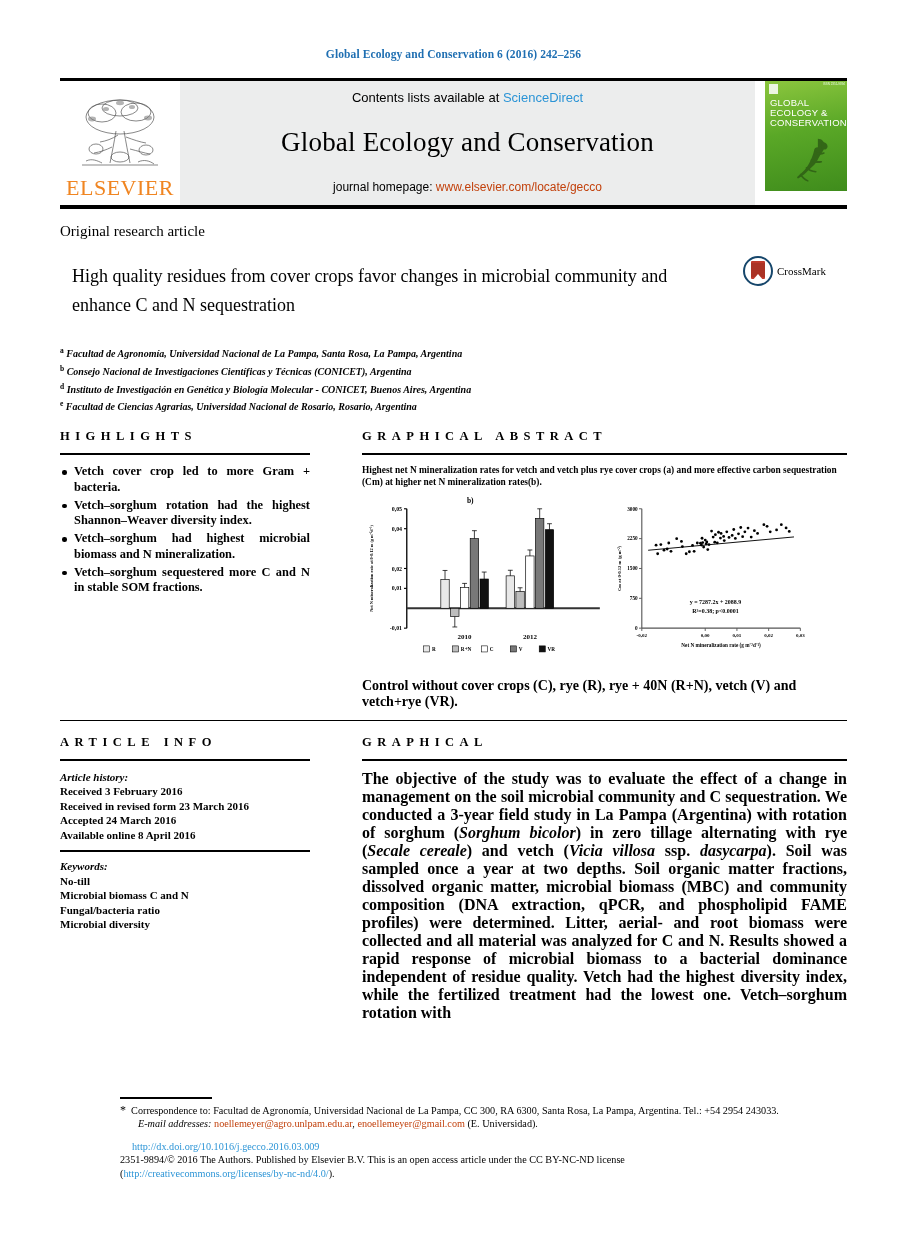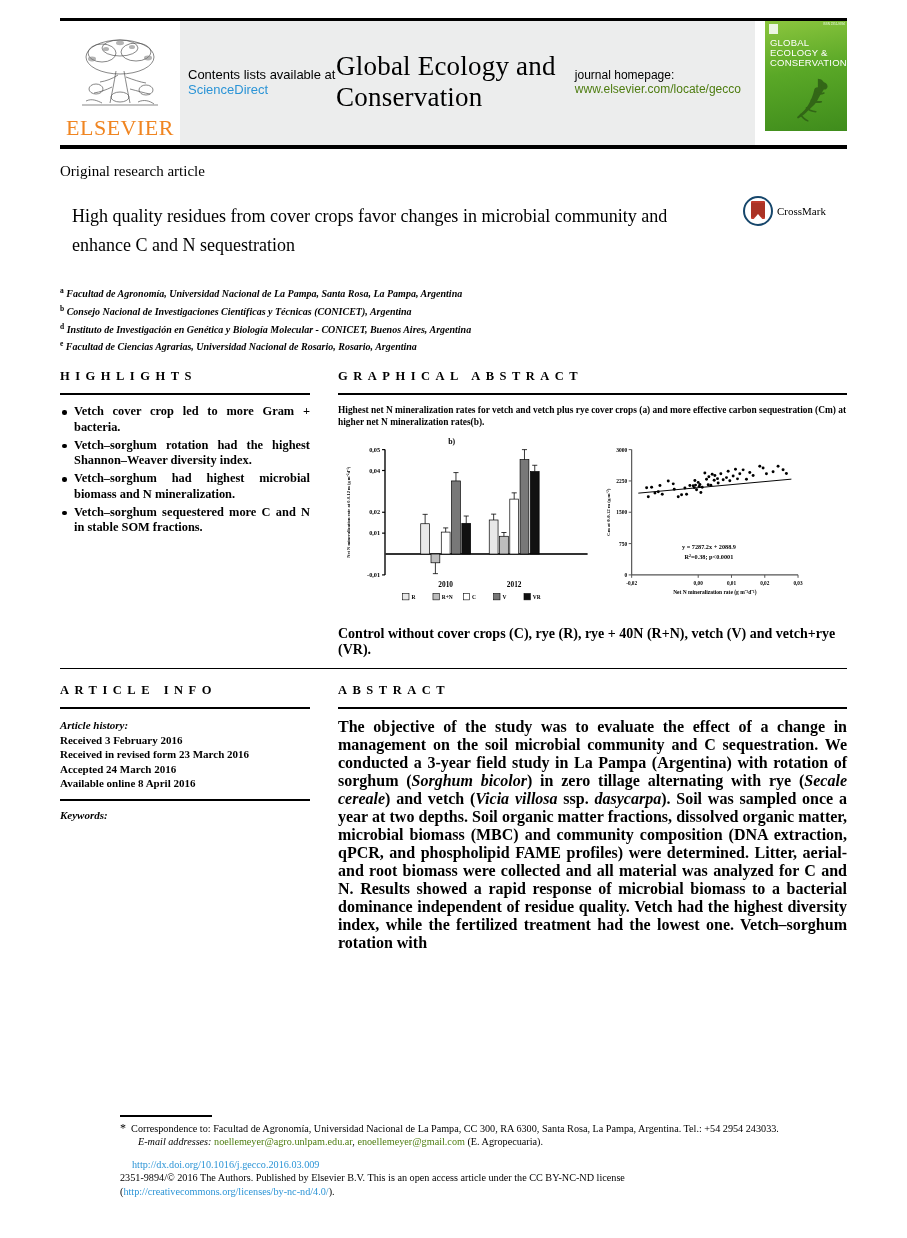--- a/index.html
+++ b/index.html
@@ -37,28 +37,28 @@
     padding-bottom:6px;
   }
   .els-tree { width:96px; height:80px; }
   .els-word {
     color:#f08521; font-family:"Liberation Serif", serif;
     font-size:22px; letter-spacing:0.5px; line-height:1;
     margin-top:2px;
   }
   .mast-center {
     flex:1 1 auto; background:#eceded;
-    display:flex; flex-direction:row; align-items:center; justify-content:space-between;
+    display:flex; flex-direction:column; align-items:center; justify-content:space-between;
     padding:9px 8px 11px 8px;
   }
   .contents-line { font-family:"Liberation Sans", sans-serif; font-size:13px; }
   .contents-line .sd { color:#2b94d6; }
   .journal-name { font-size:27px; letter-spacing:0.2px; }
   .homepage { font-family:"Liberation Sans", sans-serif; font-size:12px; }
-  .homepage a, .link { color:#4d7c0f; text-decoration:none; }
+  .homepage a, .link { color:#c2410c; text-decoration:none; }
   .cover-col { width:92px; flex:0 0 92px; padding-left:10px; display:flex; }
   .cover {
     width:82px; height:110px; align-self:flex-start;
     background:linear-gradient(170deg,#8cc63e 0%, #5aa827 45%, #3f8c1c 100%);
     position:relative; overflow:hidden;
   }
   .cover-topbar { position:absolute; top:3px; left:4px; right:4px; height:10px; }
   .cover-els { width:9px; height:10px; background:#ffffff; opacity:.85; }
   .cover-tiny { position:absolute; right:2px; top:1px; font-size:3px; color:#eafbe0; font-family:"Liberation Sans",sans-serif;}
   .cover-title {
@@ -84,21 +84,21 @@
   .authors sup { color:#2b94d6; font-size:10.5px; }
   .affils { margin:12px 0 0 0; }
   .affils div { font-style:italic; font-size:10px; line-height:14.5px; font-weight:bold;}
   .affils sup { font-weight:bold; font-style:normal; font-size:7.5px; }
 
   .rule-thin { height:1px; background:#000; }
 
   
   .cols { display:flex; margin-top:14px; }
   .col-left { width:272px; flex:0 0 272px; padding-right:22px; }
-  .col-right { flex:1 1 auto; padding-left:6px; }
+  .col-right { flex:1 1 auto; padding-left:6px;margin-left:24px; }
   .sect-head {
     font-family:"Liberation Serif", serif; font-weight:bold;
     font-size:12.5px; letter-spacing:5.5px; margin-bottom:9px;
   }
   .sect-rule { height:2px; background:#000; margin-bottom:9px;}
   .hl-list { list-style:none; margin:0; padding:0; }
   .hl-list li {
     position:relative; padding-left:14px; font-weight:bold; font-size:12.4px;
     line-height:15.5px; text-align:justify; margin-bottom:2.5px;
   }
@@ -129,20 +129,21 @@
   .foot-line .it { font-style:italic; }
   .copy { font-size:10.2px; line-height:13.5px; margin-top:9px;}
   .copy a, .doi { color:#2b94d6; text-decoration:none; }
   .doi-line { font-size:10.2px;margin-left:12px; }
 </style>
 </head>
 <body>
 
 <div class="page">
 
+  <div class="runhead">Global Ecology and Conservation 6 (2016) 242–256</div>
 
   <div class="masthead-wrap">
     <div class="rule-thick"></div>
     <div class="masthead">
       <div class="elsevier-col">
         <svg class="els-tree" viewBox="0 0 96 80">
           <g stroke="#555" stroke-width="0.7" fill="none">
             <ellipse cx="48" cy="22" rx="34" ry="17"></ellipse>
             <ellipse cx="30" cy="18" rx="14" ry="9"></ellipse>
             <ellipse cx="64" cy="17" rx="15" ry="9"></ellipse>
@@ -403,40 +404,46 @@
           <div id="history-lines">
               <div>Received 3 February 2016</div>
               <div>Received in revised form 23 March 2016</div>
               <div>Accepted 24 March 2016</div>
               <div>Available online 8 April 2016</div>
             </div>
         </div>
         <div class="ai-rule"></div>
         <div class="ai-block">
           <div class="it">Keywords:</div>
+          <div id="keyword-lines">
+              <div>No-till</div>
+              <div>Microbial biomass C and N</div>
+              <div>Fungal/bacteria ratio</div>
+              <div>Microbial diversity</div>
+            </div>
         </div>
       </div>
       <div class="col-right">
-        <div class="sect-head">ABSTRACT</div>
+        <div class="sect-head">GRAPHICAL</div>
         <div class="sect-rule"></div>
         <p class="abs-text">The objective of the study was to evaluate the effect of a change in management on the soil microbial community and C sequestration. We conducted a 3-year field study in La Pampa (Argentina) with rotation of sorghum (<i>Sorghum bicolor</i>) in zero tillage alternating with rye (<i>Secale cereale</i>) and vetch (<i>Vicia villosa</i> ssp. <i>dasycarpa</i>). Soil was sampled once a year at two depths. Soil organic matter fractions, dissolved organic matter, microbial biomass (MBC) and community composition (DNA extraction, qPCR, and phospholipid FAME profiles) were determined. Litter, aerial- and root biomass were collected and all material was analyzed for C and N. Results showed a rapid response of microbial biomass to a bacterial dominance independent of residue quality. Vetch had the highest diversity index, while the fertilized treatment had the lowest one. Vetch–sorghum  rotation with</p>
       </div>
     </div>
   </div>
 
   <div class="foot">
     <div class="foot-rule"></div>
     <div class="foot-line">
       <span style="font-size:12px;">*</span>&nbsp;&nbsp;<span>Correspondence to: Facultad de Agronomía, Universidad Nacional de La Pampa, CC 300, RA 6300, Santa Rosa, La Pampa, Argentina. Tel.: +54 2954 243033.</span>
     </div>
     <div class="foot-line" style="padding-left:18px;">
       <span class="it">E-mail addresses:</span>
       <a class="link" href="#">noellemeyer@agro.unlpam.edu.ar</a>,
       <a class="link" href="#">enoellemeyer@gmail.com</a>
-      <span>(E. Agropecuaria).</span>
+      <span>(E. Universidad).</span>
     </div>
     <div class="copy">
       <div class="doi-line"><a class="doi" href="#">http://dx.doi.org/10.1016/j.gecco.2016.03.009</a></div>
       <div><span>2351-9894/© 2016 The Authors. Published by Elsevier B.V. This is an open access article under the CC BY-NC-ND license (</span><a class="link" href="#">http://creativecommons.org/licenses/by-nc-nd/4.0/</a><span>).</span></div>
     </div>
   </div>
 
 </div>
 
 </body></html>

